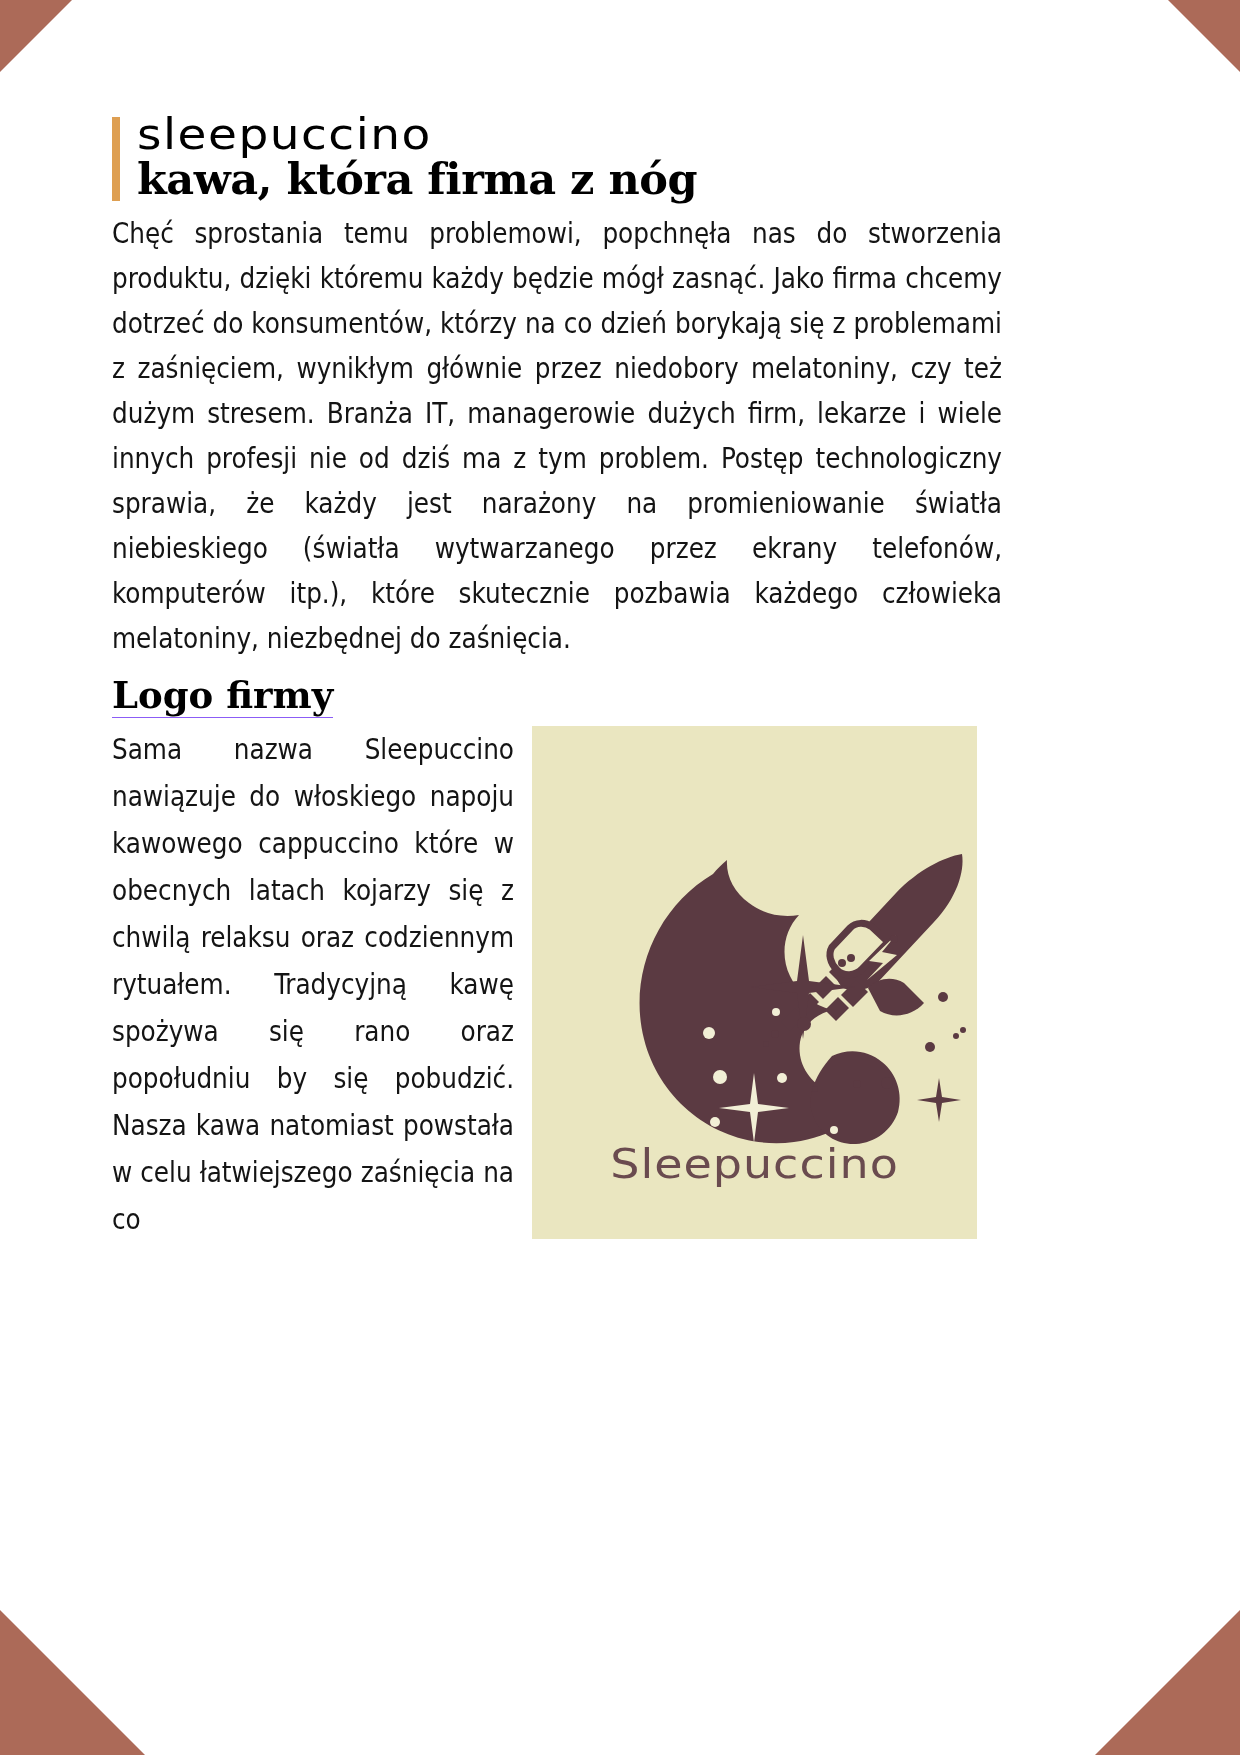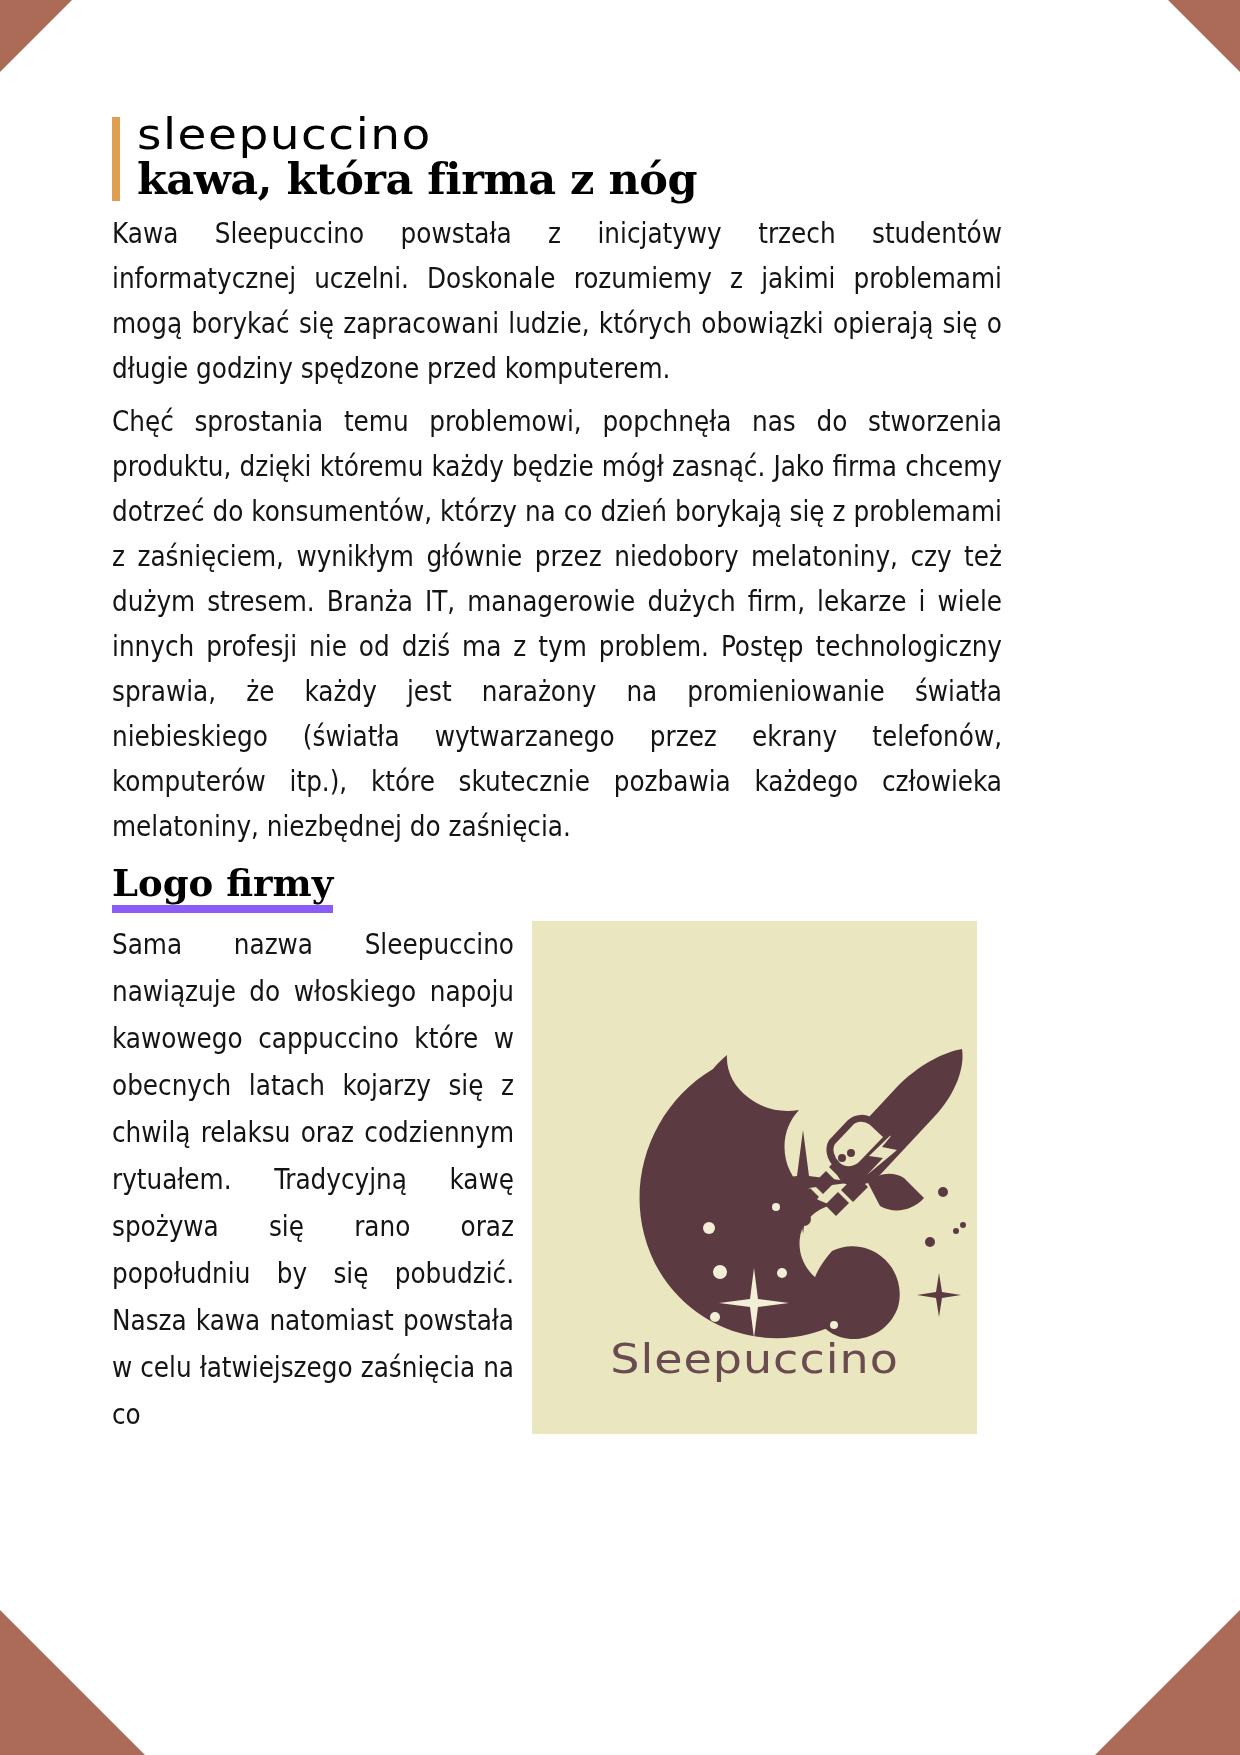--- a/index.html
+++ b/index.html
@@ -117,21 +117,21 @@
 
   
   .section-heading {
     display: inline-block;
     font-family: "DejaVu Serif", serif;
     font-weight: 700;
     font-size: 37px;
     line-height: 1.1;
     color: #000000;
     margin: 14px 0 4px 0;
-    border-bottom: 8px solid #8b5cf6;
+    border-bottom: 1px solid #8b5cf6;
     padding-bottom: 2px;
   }
 
   
   .logo-section {
     display: flex;
     gap: 18px;
     align-items: flex-start;
     margin-top: 4px;
   }
@@ -184,21 +184,20 @@
 
 <div class="page">
   <div class="content">
 
     <div class="masthead">
       <div class="masthead-bar"></div>
       <div class="brand-title">sleepuccino</div>
       <div class="brand-subtitle">kawa, która firma z nóg</div>
     </div>
 
-    <p class="body-text">Kawa Sleepuccino powstała z inicjatywy trzech studentów informatycznej uczelni. Doskonale rozumiemy z jakimi problemami mogą borykać się zapracowani ludzie, których obowiązki opierają się o długie godziny spędzone przed komputerem.</p>
     <p class="body-text">Chęć sprostania temu problemowi, popchnęła nas do stworzenia produktu, dzięki któremu każdy będzie mógł zasnąć. Jako firma chcemy dotrzeć do konsumentów, którzy na co dzień borykają się z problemami z zaśnięciem, wynikłym głównie przez niedobory melatoniny, czy też dużym stresem. Branża IT, managerowie dużych firm, lekarze i wiele innych profesji nie od dziś ma z tym problem. Postęp technologiczny sprawia, że każdy jest narażony na promieniowanie światła niebieskiego (światła wytwarzanego przez ekrany telefonów, komputerów itp.), które skutecznie pozbawia każdego człowieka melatoniny, niezbędnej do zaśnięcia.</p>
 
     <div>
       <div class="section-heading">Logo firmy</div>
     </div>
 
     <div class="logo-section">
       <div class="logo-copy">
         <p class="body-text">Sama nazwa Sleepuccino nawiązuje do włoskiego napoju kawowego cappuccino które w obecnych latach kojarzy się z chwilą relaksu oraz codziennym rytuałem. Tradycyjną kawę spożywa się rano oraz popołudniu by się pobudzić. Nasza kawa natomiast powstała w celu łatwiejszego zaśnięcia na co</p>
       </div>

